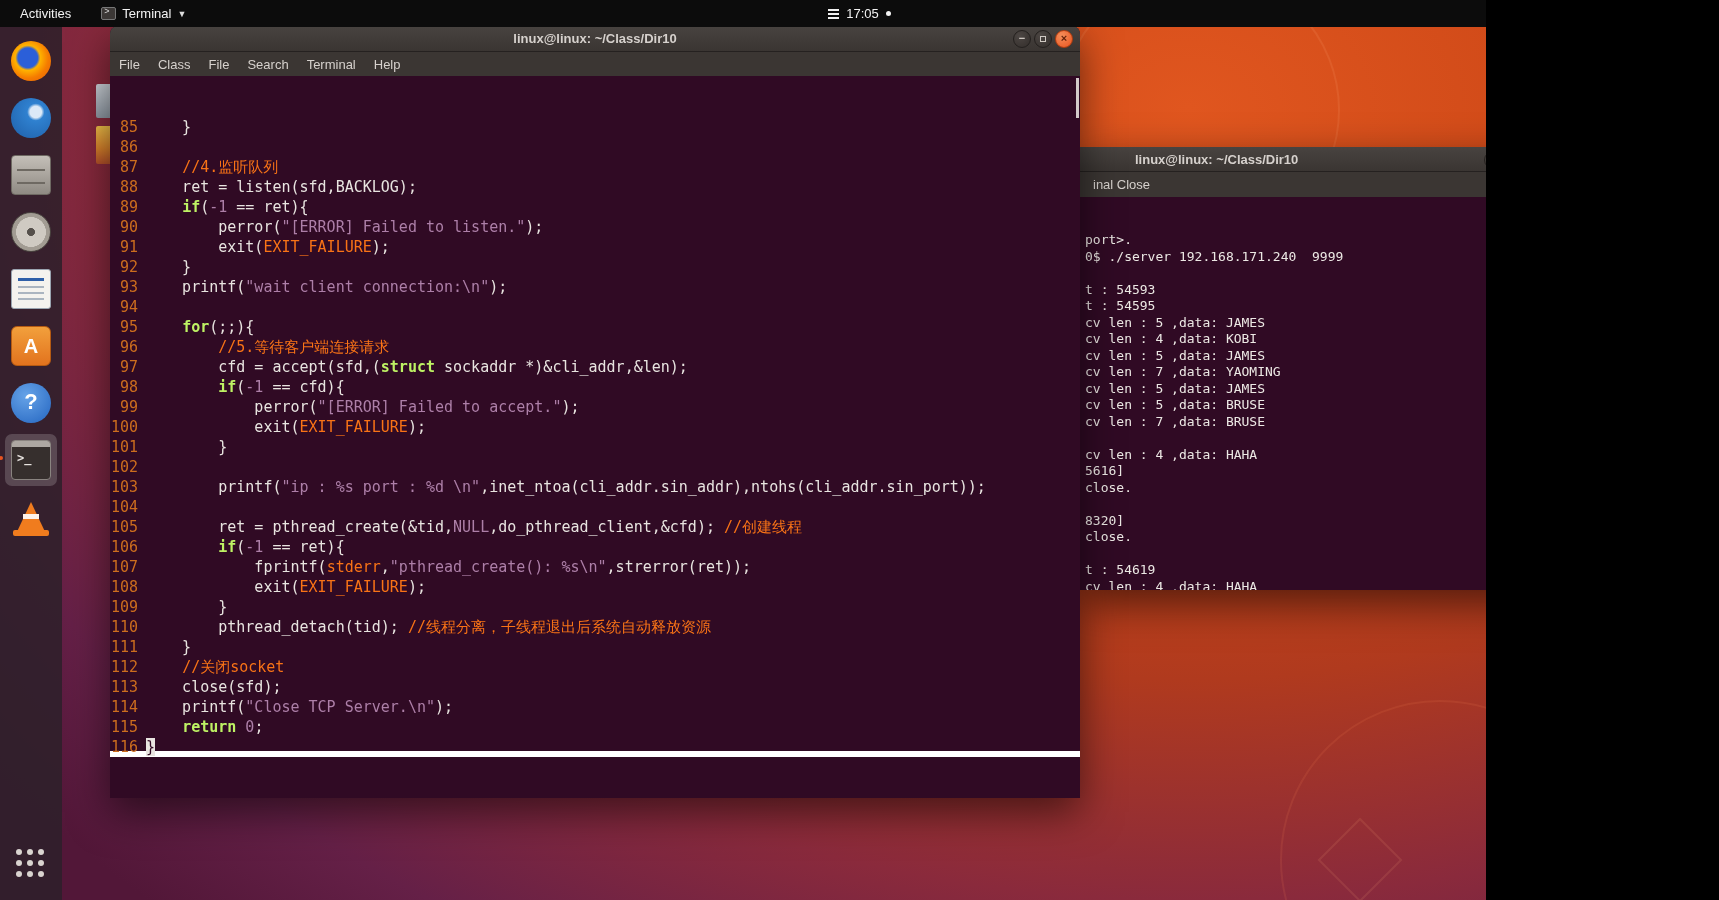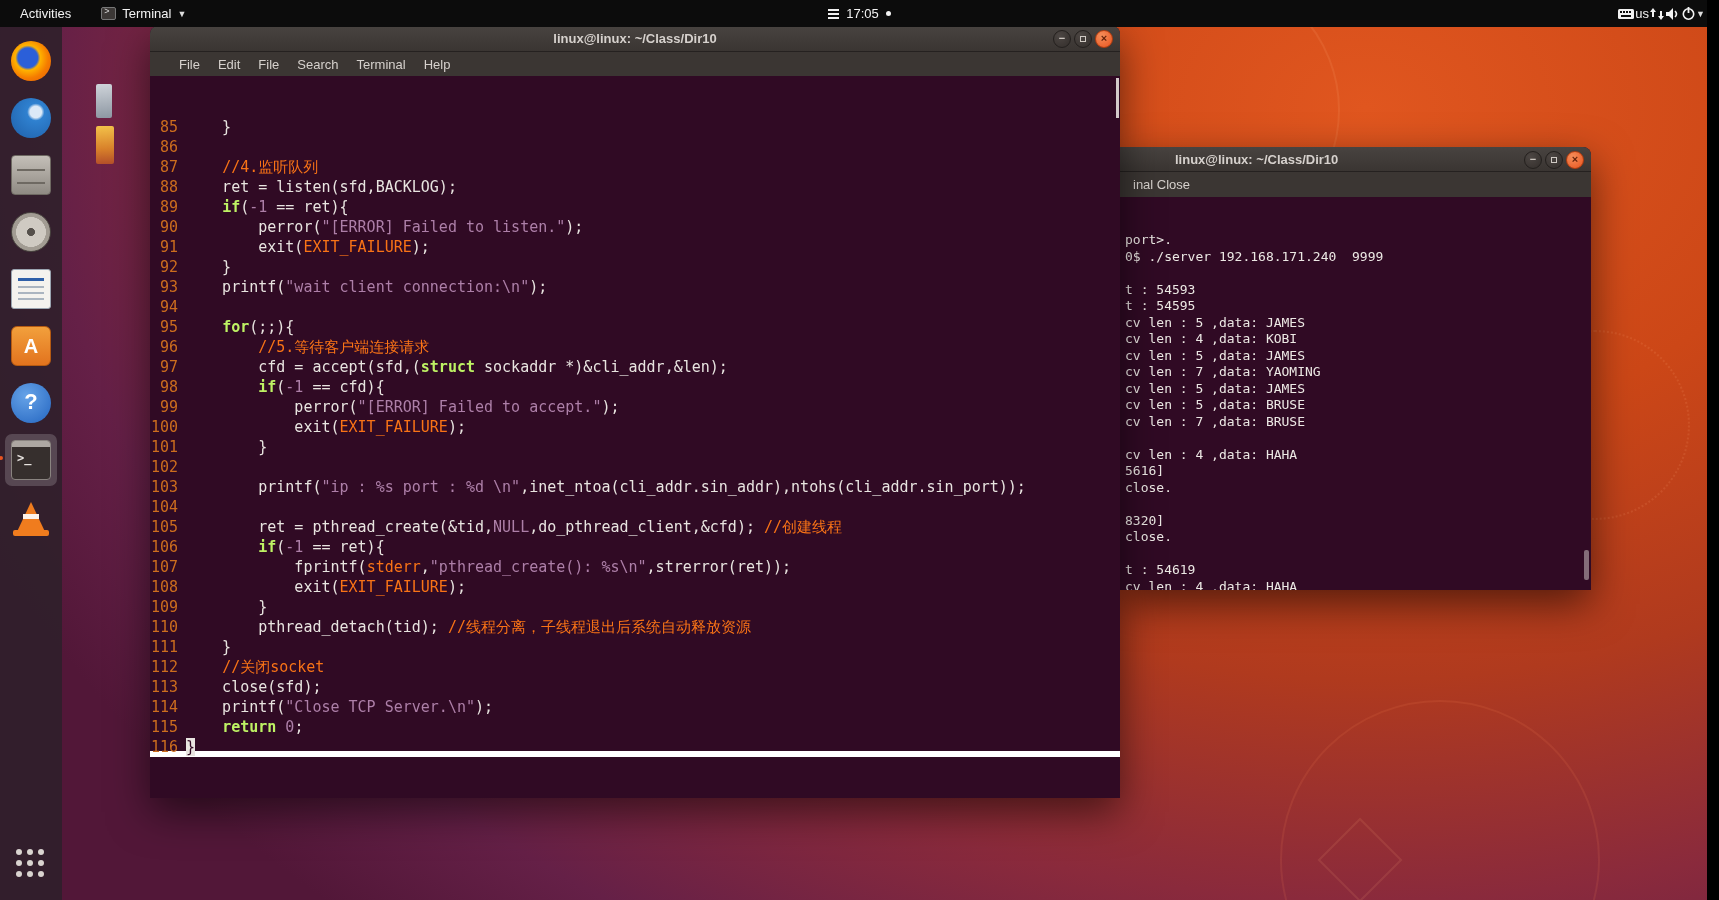--- a/index.html
+++ b/index.html
@@ -1,19 +1,19 @@
 <!DOCTYPE html>
 <html><head>
 <meta charset="utf-8">
 <style>
   * { margin:0; padding:0; box-sizing:border-box; }
   html,body { width:1719px; height:900px; overflow:hidden; background:#000; }
   body { font-family:"Liberation Sans", sans-serif; }
 
-  .desktop { position:relative; width:1707px; height:900px; overflow:hidden;
+  .desktop { position:relative; width:1486px; height:900px; overflow:hidden;
     background:
       radial-gradient(1500px 1100px at 80% 12%, #e0561f 0%, #cc4717 30%, #b03a1e 52%, #8a2a3c 72%, #652047 88%, #521738 100%);
   }
   .ring { position:absolute; border-radius:50%; border:2px solid rgba(255,170,120,0.14); }
   .ring.r1 { left:1060px; top:-30px; width:280px; height:280px; }
   .ring.r2 { left:1500px; top:330px; width:190px; height:190px; border-style:dotted; }
   .ring.r3 { left:1280px; top:700px; width:320px; height:320px; border-color:rgba(255,140,90,0.12); }
   .diam { position:absolute; width:60px; height:60px; transform:rotate(45deg); border:2px solid rgba(255,170,120,0.12); left:1330px; top:830px; }
 
   
@@ -56,28 +56,28 @@
   .di-terminal::before { content:""; position:absolute; left:0; right:0; top:0; height:6px; background:#ada7a2; border-radius:3px 3px 0 0; }
   .di-terminal::after { content:">_"; position:absolute; left:5px; top:10px; color:#e8e4e0; font:bold 12px "DejaVu Sans Mono", monospace; }
   .di-vlc { width:0; height:0; border-left:16px solid transparent; border-right:16px solid transparent; border-bottom:34px solid #f07c1e; position:relative; margin-top:4px; }
   .di-vlc::after { content:""; position:absolute; left:-18px; top:28px; width:36px; height:6px; background:#f07c1e; border-radius:2px; }
   .di-vlc::before { content:""; position:absolute; left:-8px; top:12px; width:16px; height:5px; background:#fdf3ea; }
   .show-apps { position:absolute; bottom:10px; left:5px; width:52px; height:52px; display:flex; align-items:center; justify-content:center; border-radius:7px; }
   .grid9 { display:grid; grid-template-columns:repeat(3, 8px); grid-template-rows:repeat(3, 8px); gap:3px; }
   .grid9 span { width:6px; height:6px; border-radius:50%; background:#d9d4d0; }
 
   
-  .window { position:absolute; box-shadow:0 14px 40px rgba(0,0,0,0.55); border-radius:8px 8px 0 0;margin-left:40px; }
+  .window { position:absolute; box-shadow:0 14px 40px rgba(0,0,0,0.55); border-radius:8px 8px 0 0; }
   .titlebar { height:26px; background:linear-gradient(#484340,#3a3532); border-bottom:1px solid #252120; border-radius:8px 8px 0 0; display:flex; align-items:center; position:relative; color:#d6d1cd; font-weight:bold; font-size:13px; }
   .title-center { position:absolute; left:0; right:0; text-align:center; }
   .win-buttons { position:absolute; right:7px; top:4px; display:flex; gap:3px; }
   .wbtn { width:18px; height:18px; border-radius:50%; background:radial-gradient(circle at 35% 30%, #4c4643, #332e2b); border:1px solid #24201e; color:#cfc9c3; font:bold 11px/15px "Liberation Sans", sans-serif; text-align:center; }
   .wbtn .sq { display:inline-block; width:6px; height:6px; border:1px solid #cfc9c3; margin-top:5px; }
   .wbtn.close { background:radial-gradient(circle at 35% 30%, #f58e5a, #e9541f); border-color:#b23d10; color:#64220a; }
-  .menubar { height:24px; background:#3b3633; display:flex; align-items:center; padding-left:20px; color:#d6d1cd; font-size:13px; }
+  .menubar { height:24px; background:#3b3633; display:flex; align-items:center; padding-left:0; color:#d6d1cd; font-size:13px; }
   .menu-item { padding:0 9px; }
 
   
   .vim-window { left:110px; top:26px; width:970px; height:772px; z-index:20; background:#300a24; }
   .vim-body { position:relative; width:100%; height:682px; background:#300a24; overflow:hidden; font:15px/20px "DejaVu Sans Mono", monospace; white-space:pre; color:#e8e4e0; padding-top:1px; }
   .vline { height:20px; }
   .vline.cursorline { border-bottom:6px solid #ffffff; height:20px; }
   .lnum { display:inline-block; width:28px; text-align:right; margin-right:8px; color:#cc6d1e; }
   .tk-w { color:#e8e4e0; }
   .tk-k { color:#bef264; font-weight:bold; }
@@ -219,21 +219,21 @@
     <div class="titlebar">
       <span class="title-center">linux@linux: ~/Class/Dir10</span>
       <div class="win-buttons">
         <div class="wbtn">−</div>
         <div class="wbtn"><span class="sq"></span></div>
         <div class="wbtn close">×</div>
       </div>
     </div>
     <div class="menubar" id="vim-menubar">
         <span class="menu-item">File</span>
-        <span class="menu-item">Edit</span>
+        <span class="menu-item">Class</span>
         <span class="menu-item">File</span>
         <span class="menu-item">Search</span>
         <span class="menu-item">Terminal</span>
         <span class="menu-item">Help</span>
       </div>
     <div class="vim-body">
       <div id="vim-lines"><div class="vline"><span class="lnum">85</span><span class="tk-w">    }</span></div><div class="vline"><span class="lnum">86</span></div><div class="vline"><span class="lnum">87</span><span class="tk-w">    </span><span class="tk-c">//4.监听队列</span></div><div class="vline"><span class="lnum">88</span><span class="tk-w">    ret = listen(sfd,BACKLOG);</span></div><div class="vline"><span class="lnum">89</span><span class="tk-w">    </span><span class="tk-k">if</span><span class="tk-w">(</span><span class="tk-s">-1</span><span class="tk-w"> == ret){</span></div><div class="vline"><span class="lnum">90</span><span class="tk-w">        perror(</span><span class="tk-s">"[ERROR] Failed to listen."</span><span class="tk-w">);</span></div><div class="vline"><span class="lnum">91</span><span class="tk-w">        exit(</span><span class="tk-c">EXIT_FAILURE</span><span class="tk-w">);</span></div><div class="vline"><span class="lnum">92</span><span class="tk-w">    }</span></div><div class="vline"><span class="lnum">93</span><span class="tk-w">    printf(</span><span class="tk-s">"wait client connection:\n"</span><span class="tk-w">);</span></div><div class="vline"><span class="lnum">94</span></div><div class="vline"><span class="lnum">95</span><span class="tk-w">    </span><span class="tk-k">for</span><span class="tk-w">(;;){</span></div><div class="vline"><span class="lnum">96</span><span class="tk-w">        </span><span class="tk-c">//5.等待客户端连接请求</span></div><div class="vline"><span class="lnum">97</span><span class="tk-w">        cfd = accept(sfd,(</span><span class="tk-k">struct</span><span class="tk-w"> sockaddr *)&amp;cli_addr,&amp;len);</span></div><div class="vline"><span class="lnum">98</span><span class="tk-w">        </span><span class="tk-k">if</span><span class="tk-w">(</span><span class="tk-s">-1</span><span class="tk-w"> == cfd){</span></div><div class="vline"><span class="lnum">99</span><span class="tk-w">            perror(</span><span class="tk-s">"[ERROR] Failed to accept."</span><span class="tk-w">);</span></div><div class="vline"><span class="lnum">100</span><span class="tk-w">            exit(</span><span class="tk-c">EXIT_FAILURE</span><span class="tk-w">);</span></div><div class="vline"><span class="lnum">101</span><span class="tk-w">        }</span></div><div class="vline"><span class="lnum">102</span></div><div class="vline"><span class="lnum">103</span><span class="tk-w">        printf(</span><span class="tk-s">"ip : %s port : %d \n"</span><span class="tk-w">,inet_ntoa(cli_addr.sin_addr),ntohs(cli_addr.sin_port));</span></div><div class="vline"><span class="lnum">104</span></div><div class="vline"><span class="lnum">105</span><span class="tk-w">        ret = pthread_create(&amp;tid,</span><span class="tk-s">NULL</span><span class="tk-w">,do_pthread_client,&amp;cfd); </span><span class="tk-c">//创建线程</span></div><div class="vline"><span class="lnum">106</span><span class="tk-w">        </span><span class="tk-k">if</span><span class="tk-w">(</span><span class="tk-s">-1</span><span class="tk-w"> == ret){</span></div><div class="vline"><span class="lnum">107</span><span class="tk-w">            fprintf(</span><span class="tk-c">stderr</span><span class="tk-w">,</span><span class="tk-s">"pthread_create(): %s\n"</span><span class="tk-w">,strerror(ret));</span></div><div class="vline"><span class="lnum">108</span><span class="tk-w">            exit(</span><span class="tk-c">EXIT_FAILURE</span><span class="tk-w">);</span></div><div class="vline"><span class="lnum">109</span><span class="tk-w">        }</span></div><div class="vline"><span class="lnum">110</span><span class="tk-w">        pthread_detach(tid); </span><span class="tk-c">//线程分离，子线程退出后系统自动释放资源</span></div><div class="vline"><span class="lnum">111</span><span class="tk-w">    }</span></div><div class="vline"><span class="lnum">112</span><span class="tk-w">    </span><span class="tk-c">//关闭socket</span></div><div class="vline"><span class="lnum">113</span><span class="tk-w">    close(sfd);</span></div><div class="vline"><span class="lnum">114</span><span class="tk-w">    printf(</span><span class="tk-s">"Close TCP Server.\n"</span><span class="tk-w">);</span></div><div class="vline"><span class="lnum">115</span><span class="tk-w">    </span><span class="tk-k">return</span><span class="tk-w"> </span><span class="tk-s">0</span><span class="tk-w">;</span></div><div class="vline cursorline"><span class="lnum">116</span><span class="tk-cur">}</span></div></div>
       
       <div class="vim-scroll-thumb"></div>
     </div>

